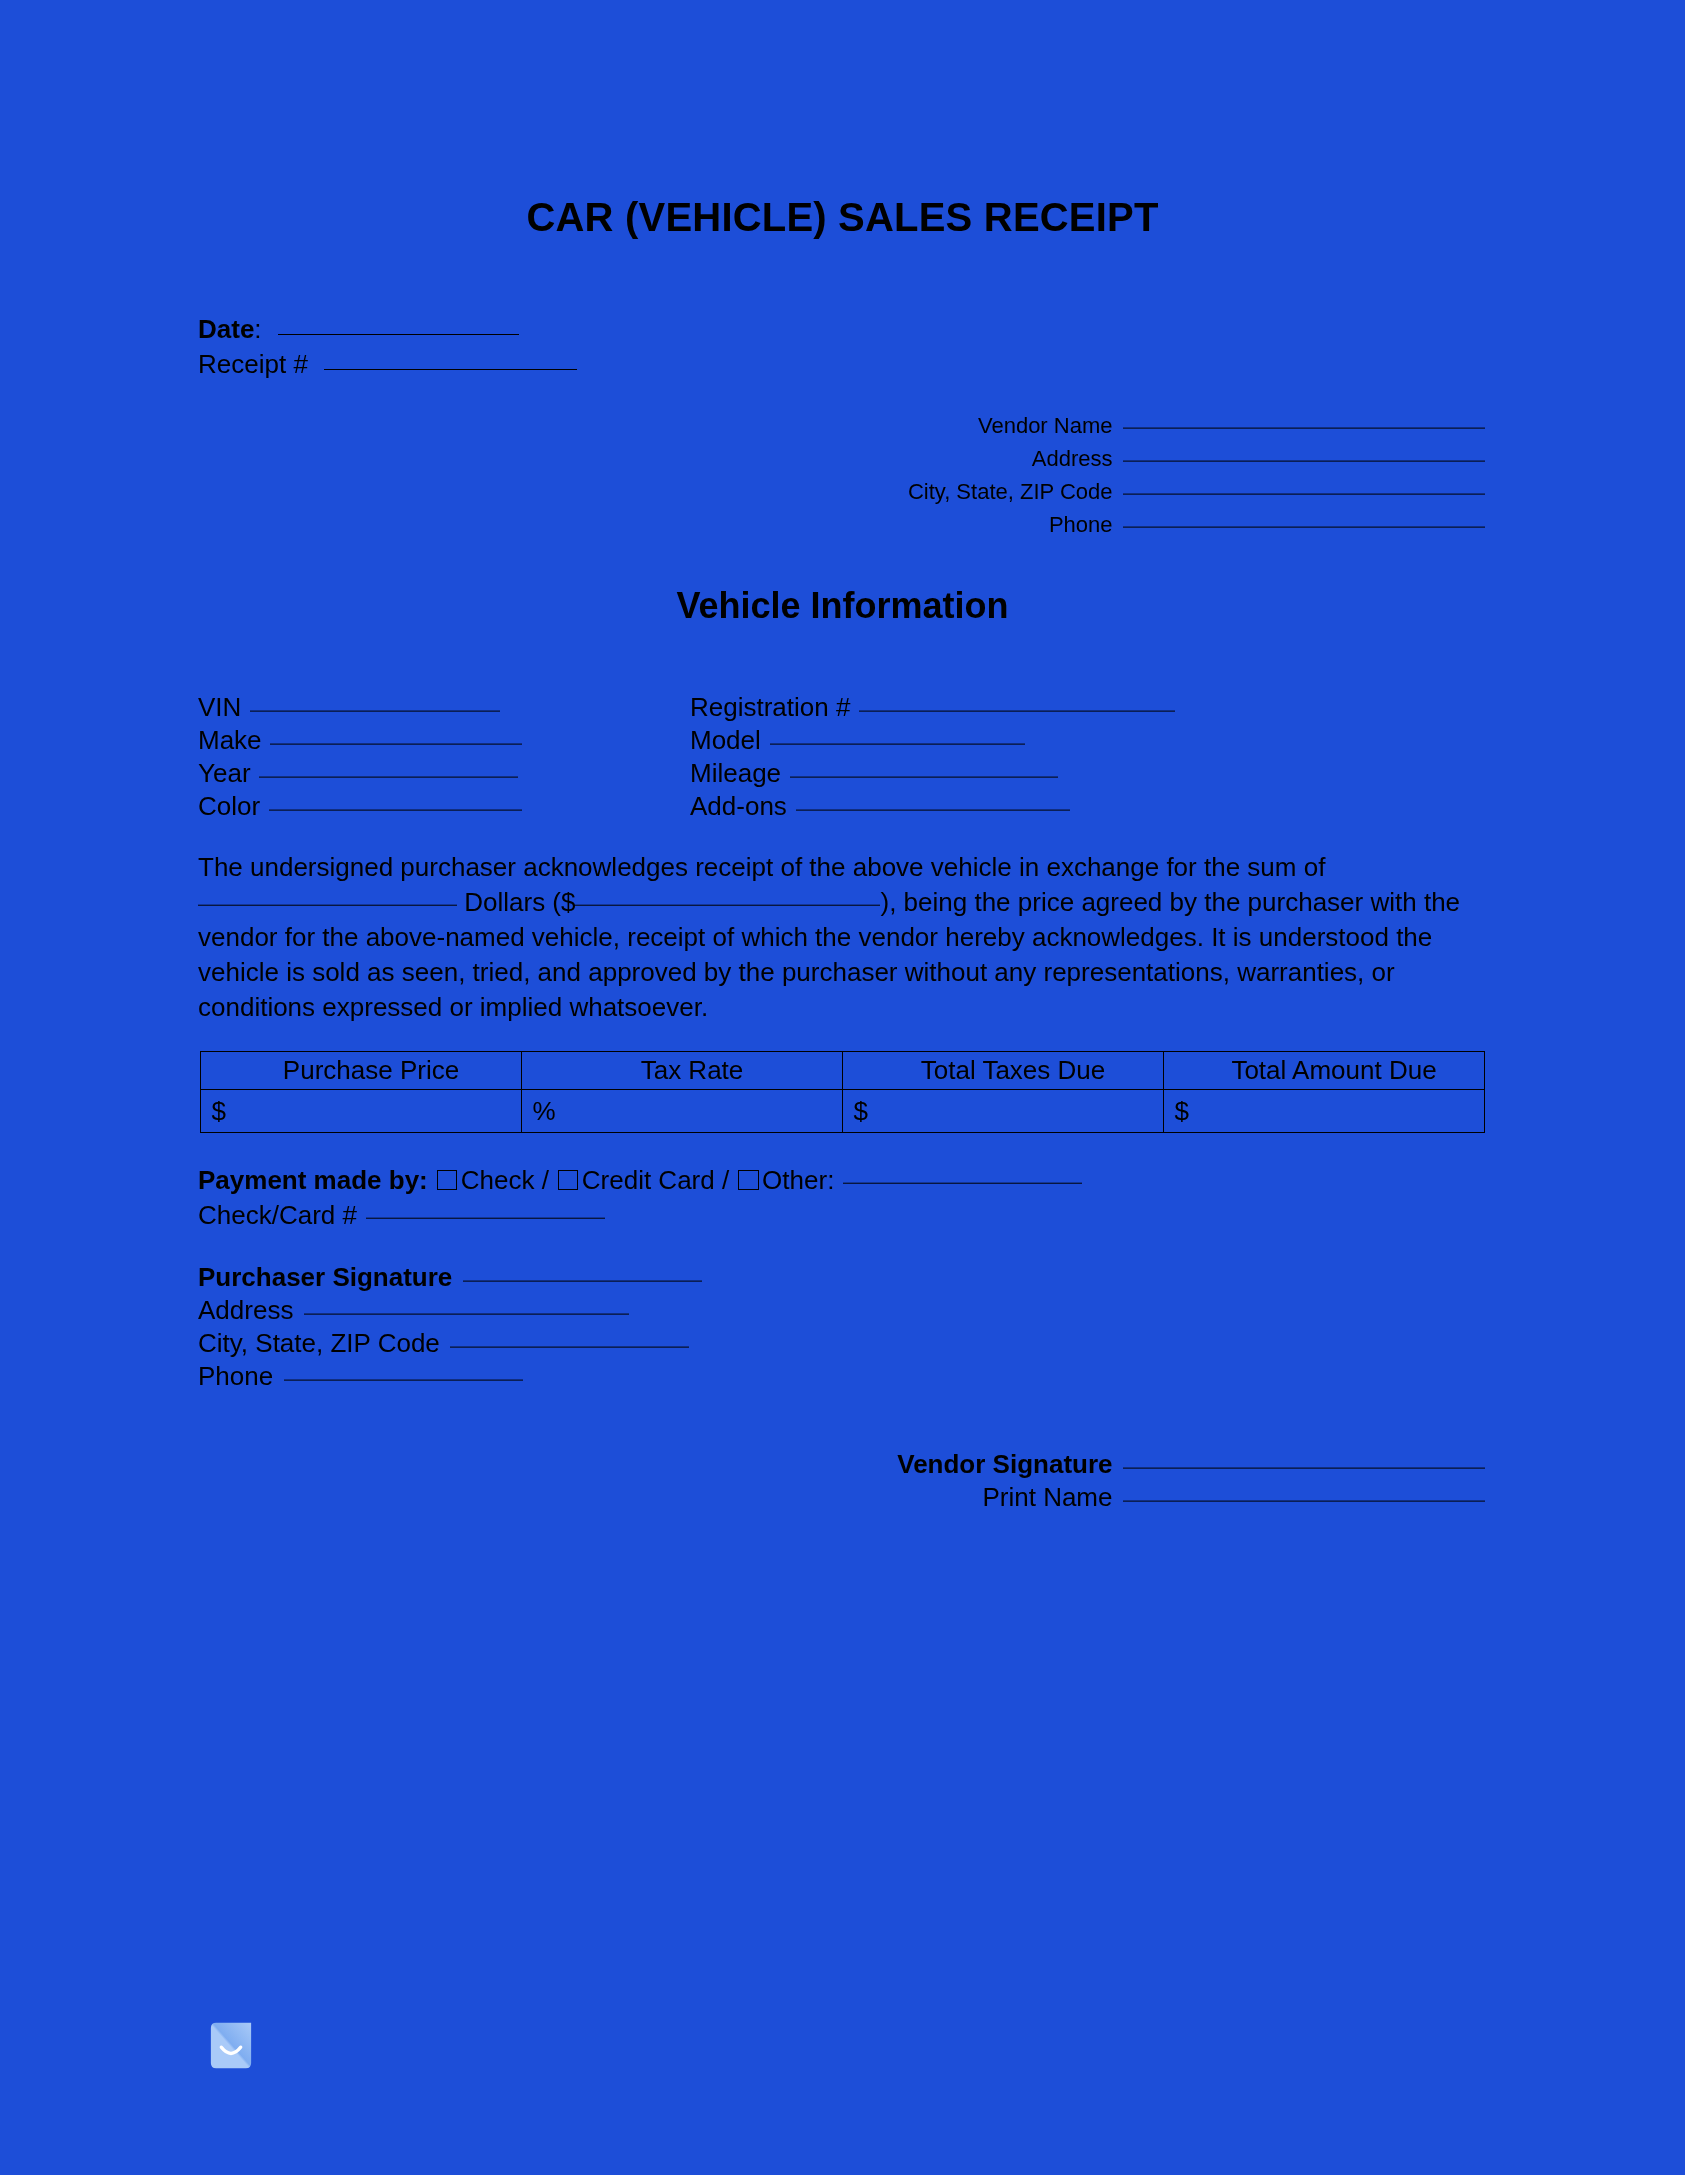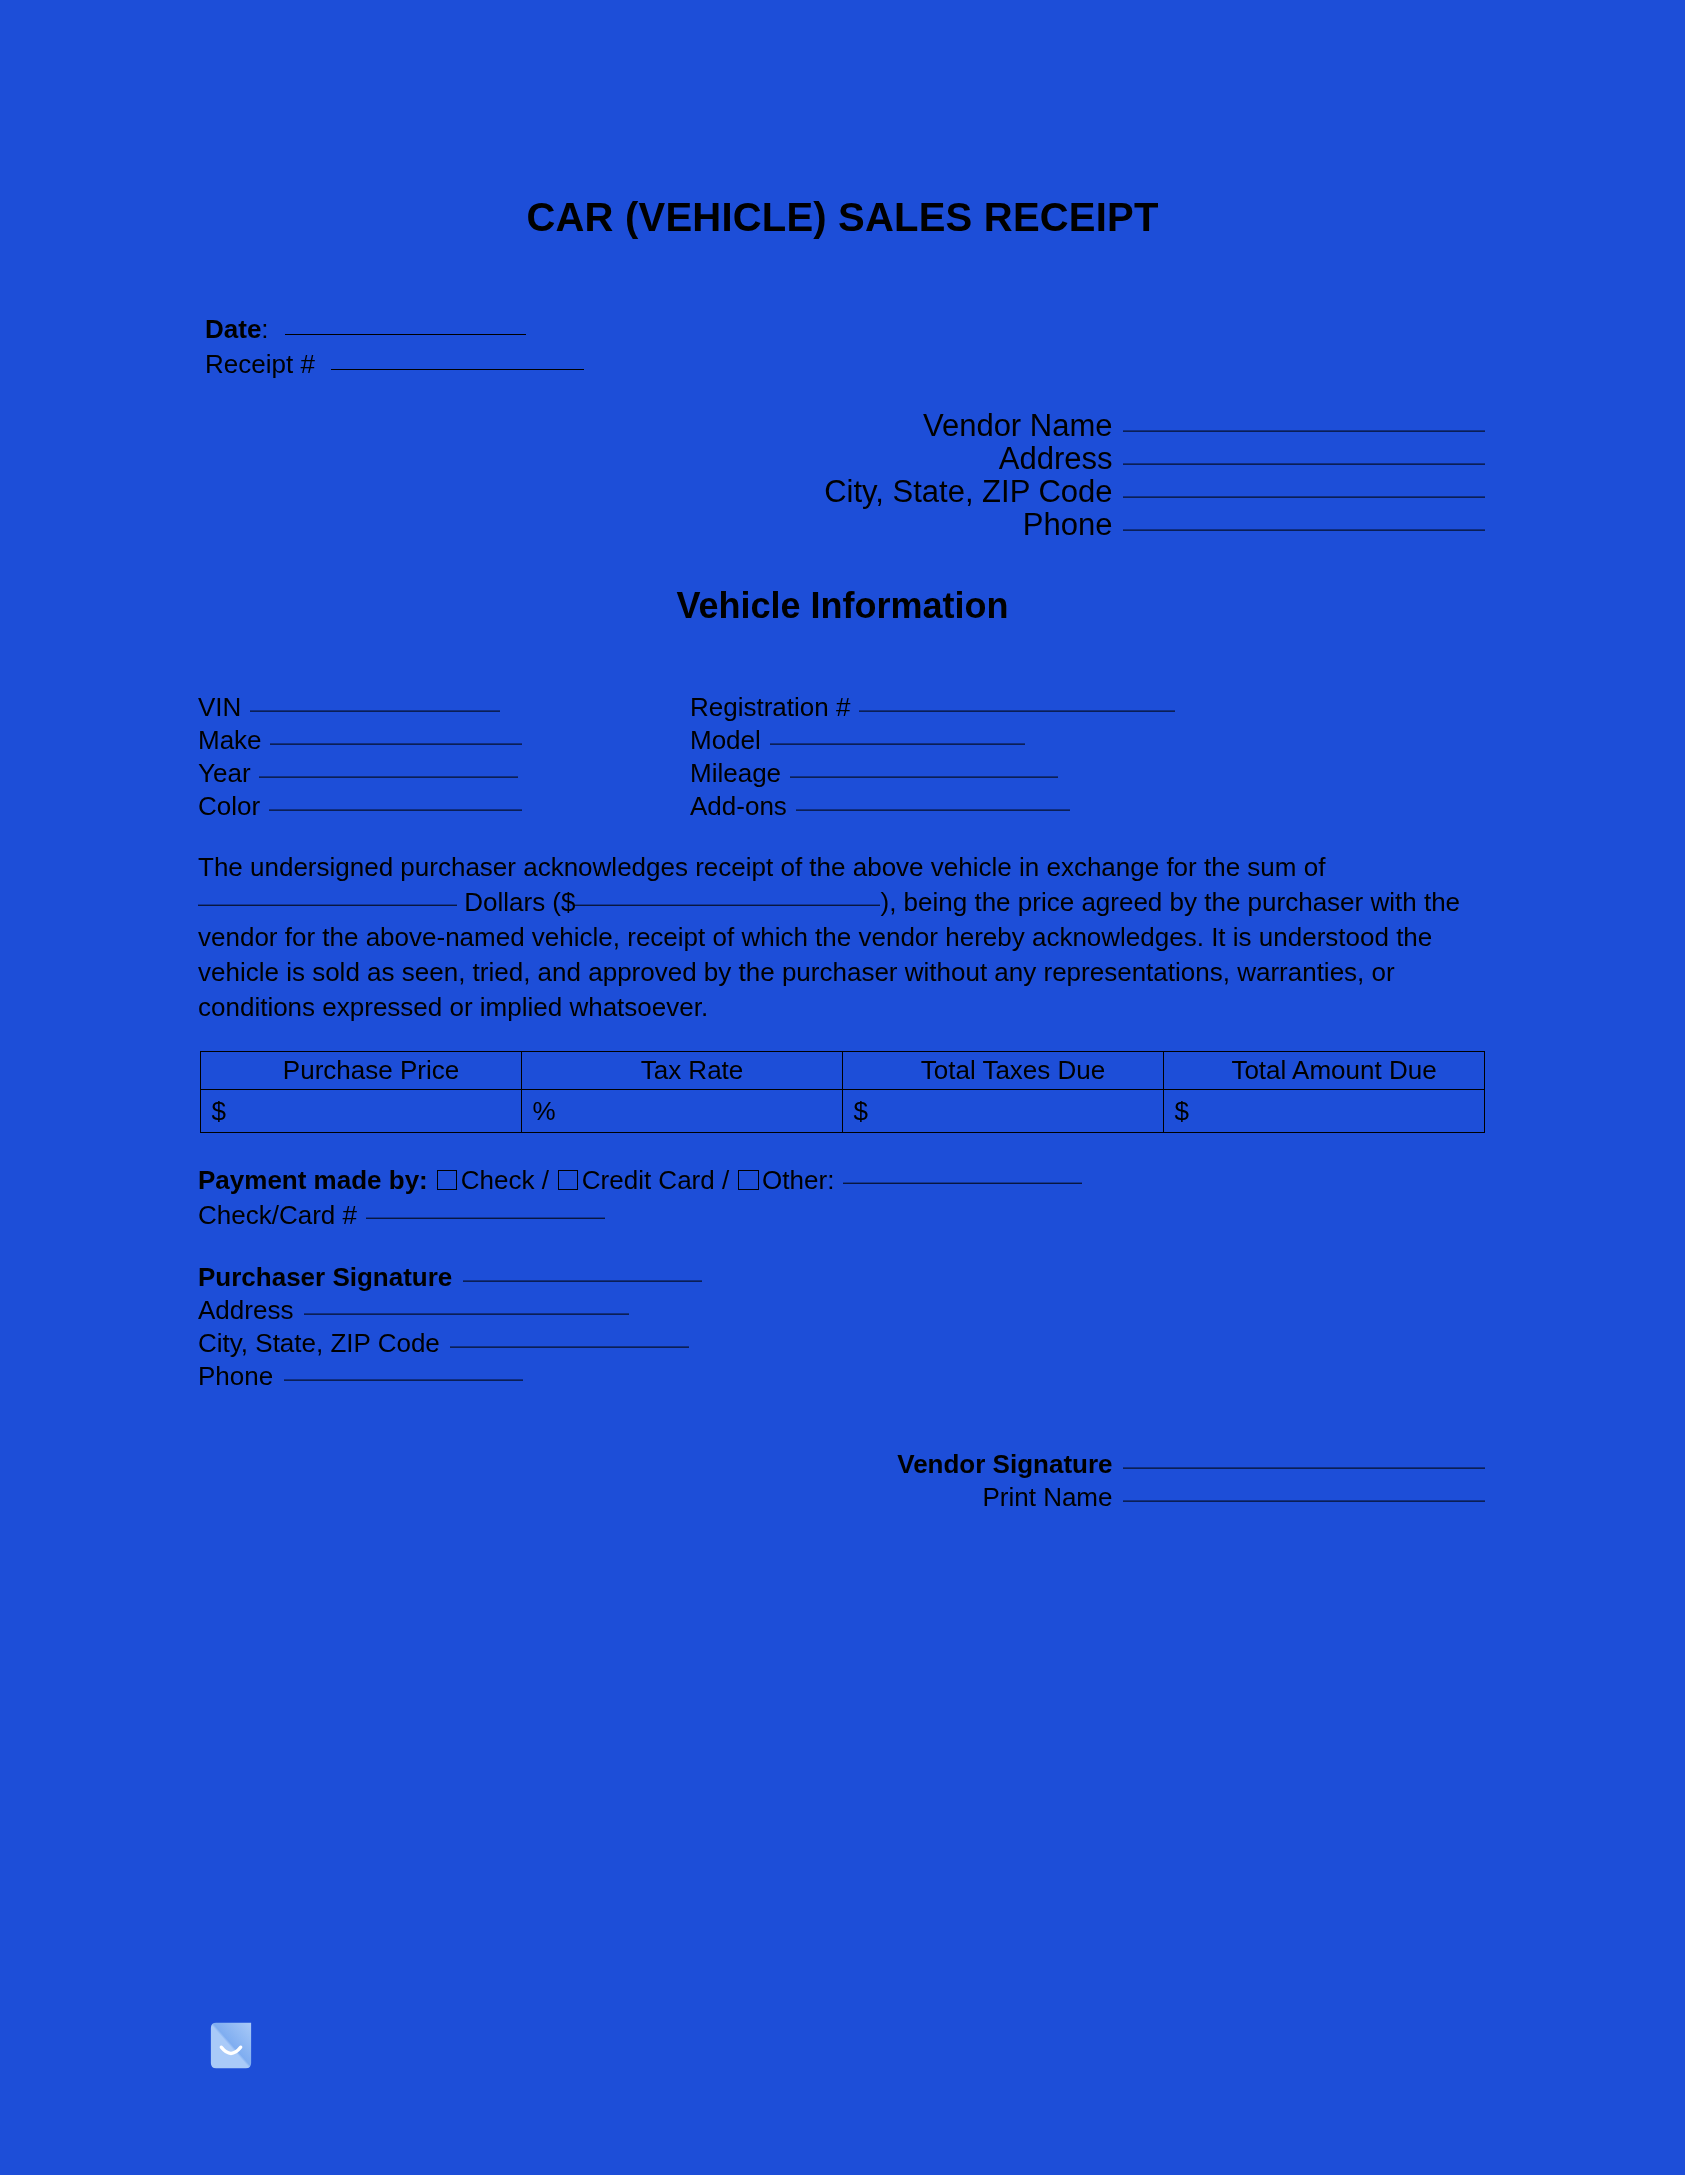--- a/index.html
+++ b/index.html
@@ -49,28 +49,28 @@
   
   .date-block {
     position: absolute;
     left: 198px;
     top: 312px;
     font-size: 26px;
     line-height: 35px;
     white-space: nowrap;
   }
   .date-block .lbl-bold { font-weight: bold; }
-  .date-block .row { display: block; margin-left: 7px; }
+  .date-block .row { display: block; }
 
   
   .vendor-block {
     position: absolute;
     right: 200px;
     top: 409px;
-    font-size: 31px;
+    font-size: 22px;
     line-height: 33px;
     white-space: nowrap;
     text-align: right;
   }
   .vendor-block .vrow {
     display: flex;
     justify-content: flex-end;
     align-items: baseline;
   }
   .vendor-block .vlabel { white-space: nowrap; }

